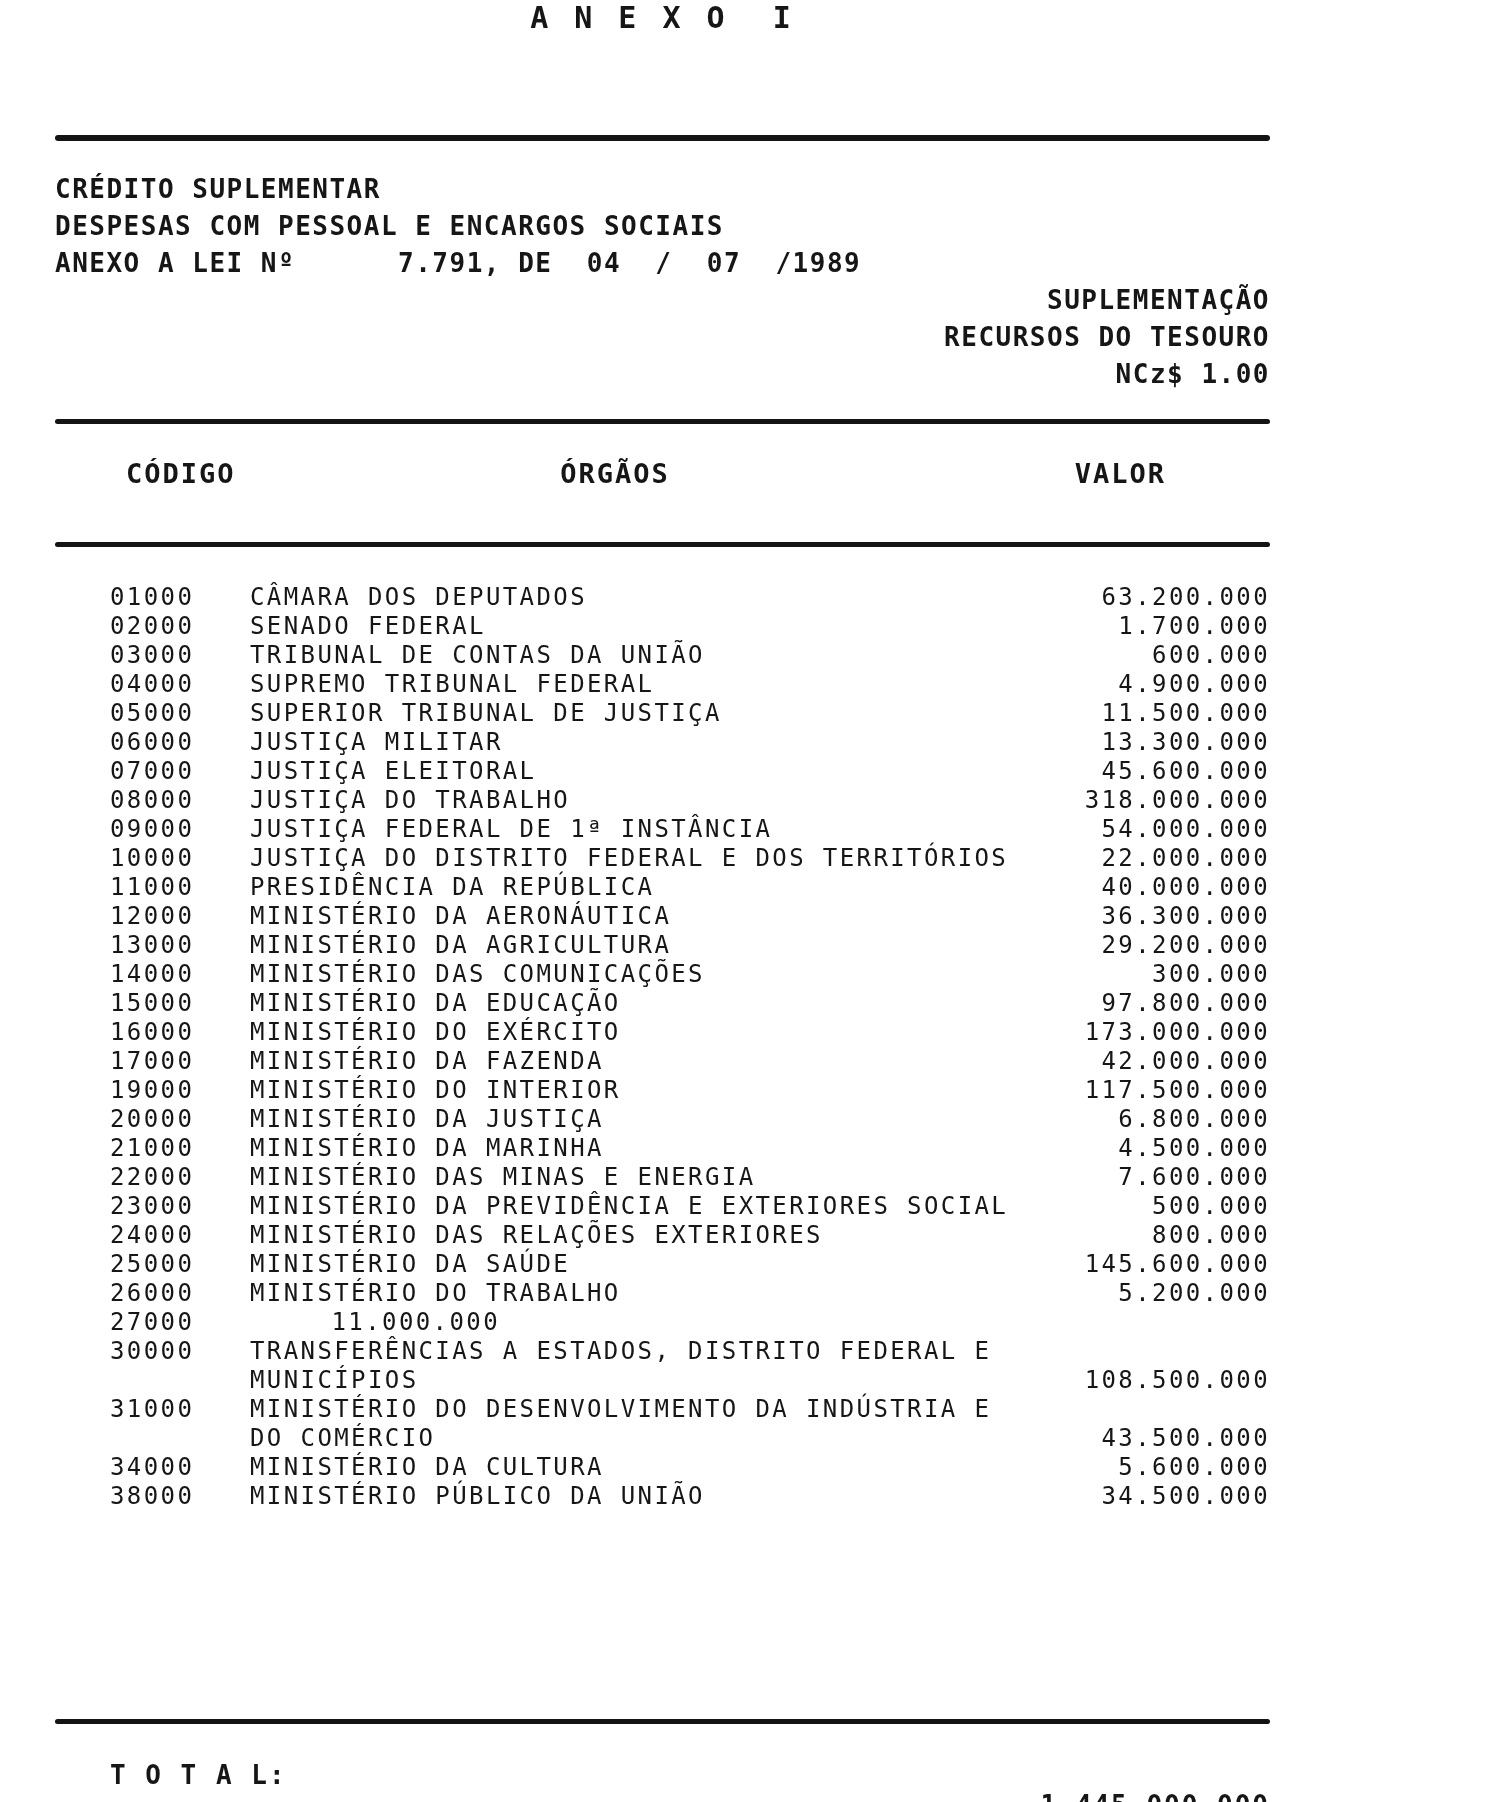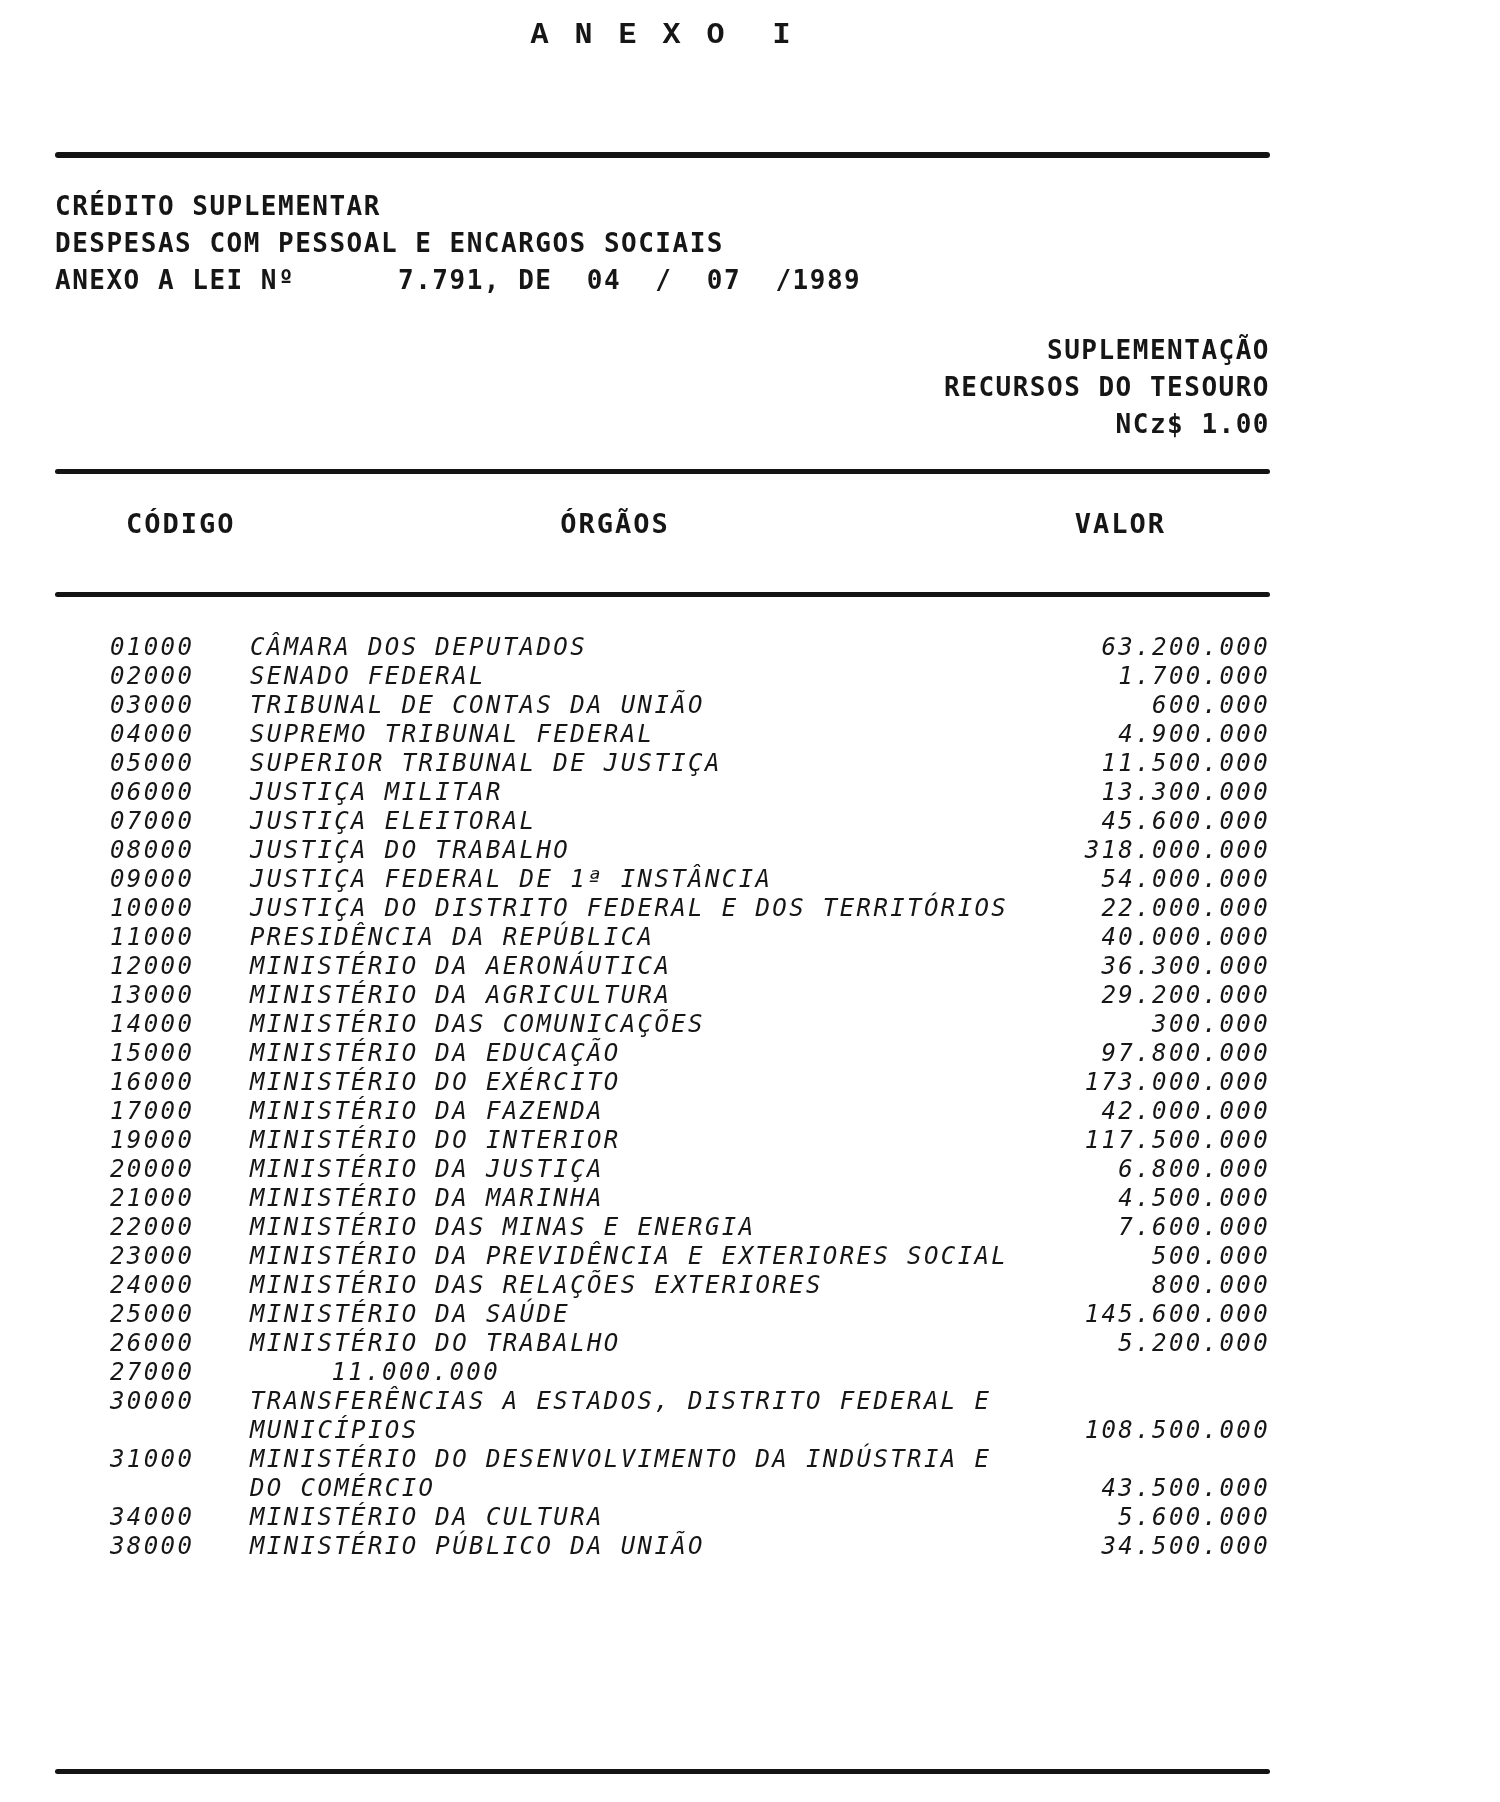--- a/index.html
+++ b/index.html
@@ -16,27 +16,25 @@
     position: relative;
     width: 1500px;
     height: 1802px;
     background: #ffffff;
   }
   .content {
     margin-left: 55px;
     width: 1215px;
   }
   .doc-title {
-    padding-top: 18px;
     text-align: center;
     font-size: 30px;
     font-weight: bold;
     letter-spacing: 4px;
     white-space: pre;
-    font-family: Liberation Mono, monospace;
   }
   .rule {
     height: 5px;
     background: #141414;
     border-radius: 3px;
   }
   .rule-1 { margin-top: 100px; height: 6px; }
   .rule-2 { margin-top: 26px; }
   .rule-3 { margin-top: 42px; }
   .rule-4 { margin-top: 208px; }
@@ -45,42 +43,41 @@
     margin-top: 30px;
     display: flex;
     justify-content: space-between;
     font-size: 26px;
     font-weight: bold;
     line-height: 37px;
     letter-spacing: 1.5px;
     flex-direction: column;
   }
   .header-left div, .header-right div { white-space: pre; }
-  .header-right { text-align: right; margin-top: 33px; }
+  .header-right { text-align: right; }
   .col-headers {
     position: relative;
     margin-top: 34px;
     height: 42px;
     font-size: 27px;
     font-weight: bold;
     letter-spacing: 2px;
   }
   .col-code   { position: absolute; left: 71px;  top: 0; }
   .col-org    { position: absolute; left: 560px; top: 0; transform: translateX(-50%); }
   .col-value  { position: absolute; right: 104px; top: 0; }
   .table-body {
     margin-top: 36px;
     font-size: 24px;
     line-height: 29px;
     letter-spacing: 2.4px;
   }
   .t-row {
     display: flex;
     align-items: flex-start;
-    font-style: italic;
   }
   .cell-code {
     margin-left: 55px;
     width: 140px;
     flex: 0 0 140px;
     align-self: flex-start;
   }
   .cell-org {
     flex: 1 1 auto;
     white-space: pre-wrap;

